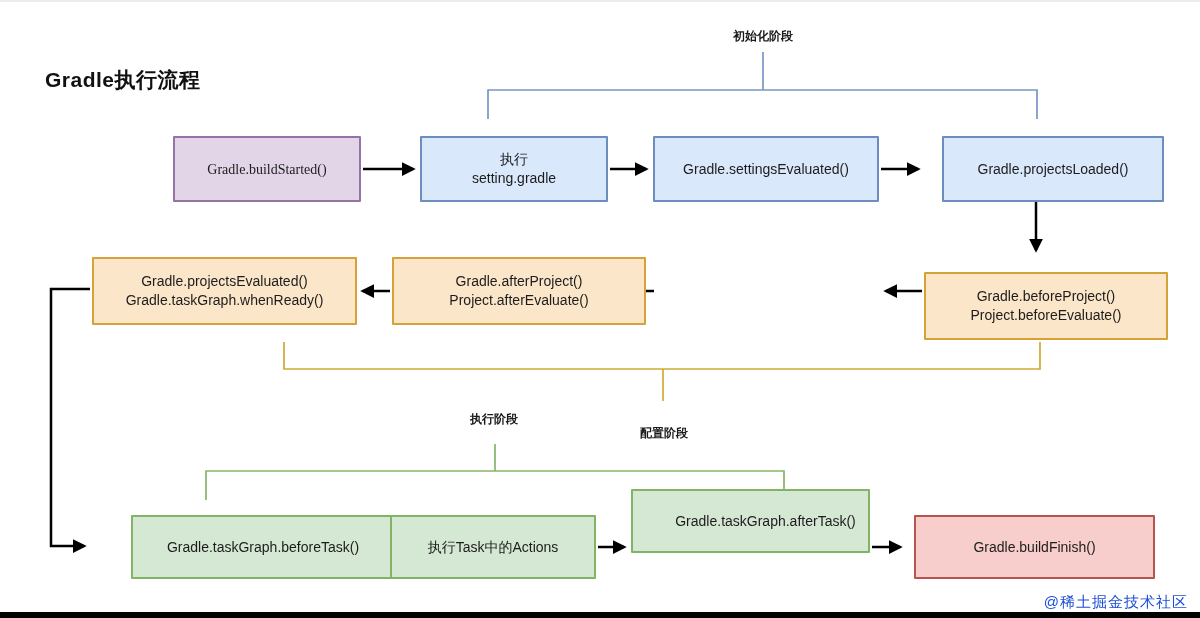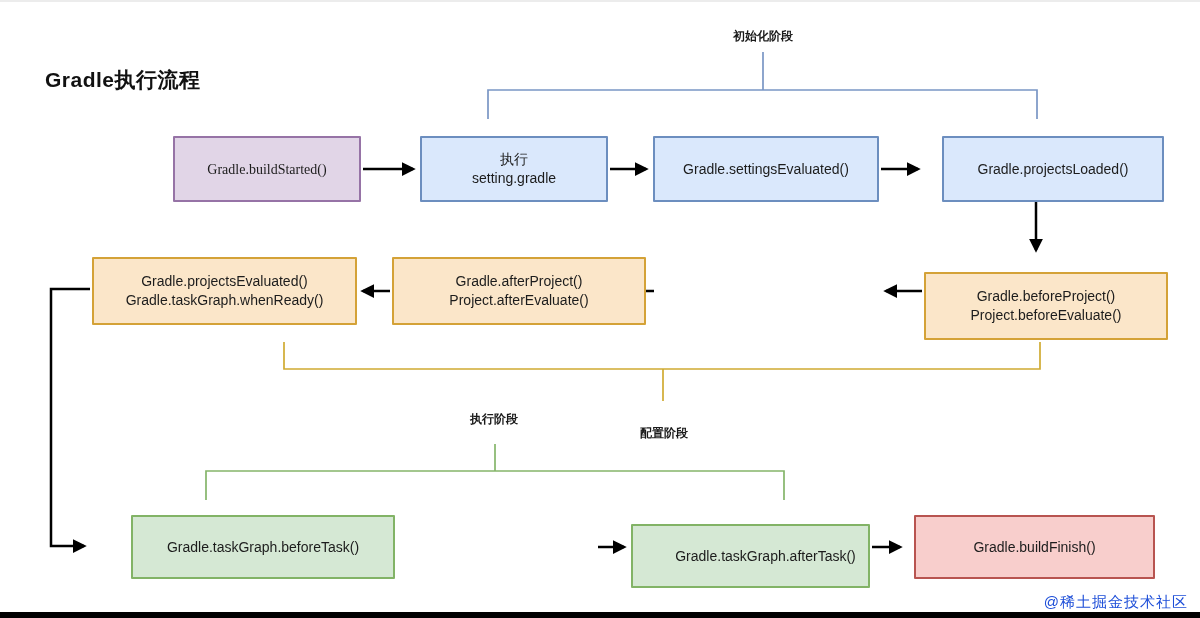--- a/index.html
+++ b/index.html
@@ -90,18 +90,19 @@
   <div class="node blue" style="left:925px;top:134px;width:222px;height:66px;margin-left:17px;">Gradle.projectsLoaded()</div>
 
   <div class="node orange" style="left:92px;top:255px;width:265px;height:68px;">Gradle.projectsEvaluated()
 Gradle.taskGraph.whenReady()</div>
   <div class="node orange" style="left:392px;top:255px;width:254px;height:68px;">Gradle.afterProject()
 Project.afterEvaluate()</div>
   <div class="node orange" style="left:924px;top:270px;width:244px;height:68px;">Gradle.beforeProject()
 Project.beforeEvaluate()</div>
 
   <div class="node green" style="left:92px;top:513px;width:264px;height:64px;margin-left:39px;">Gradle.taskGraph.beforeTask()</div>
-  <div class="node green" style="left:631px;top:522px;width:239px;height:64px;padding-left:36px;">Gradle.taskGraph.afterTask()</div>
+  <div class="node green" style="left:390px;top:513px;width:206px;height:64px;">执行Task中的Actions</div>
+  <div class="node green" style="left:631px;top:487px;width:239px;height:64px;padding-left:36px;">Gradle.taskGraph.afterTask()</div>
   <div class="node red" style="left:914px;top:513px;width:241px;height:64px;">Gradle.buildFinish()</div>
 
   <div class="watermark">@稀土掘金技术社区</div>
   <div class="bottom-bar"></div>
 </div>
 
 </body></html>

